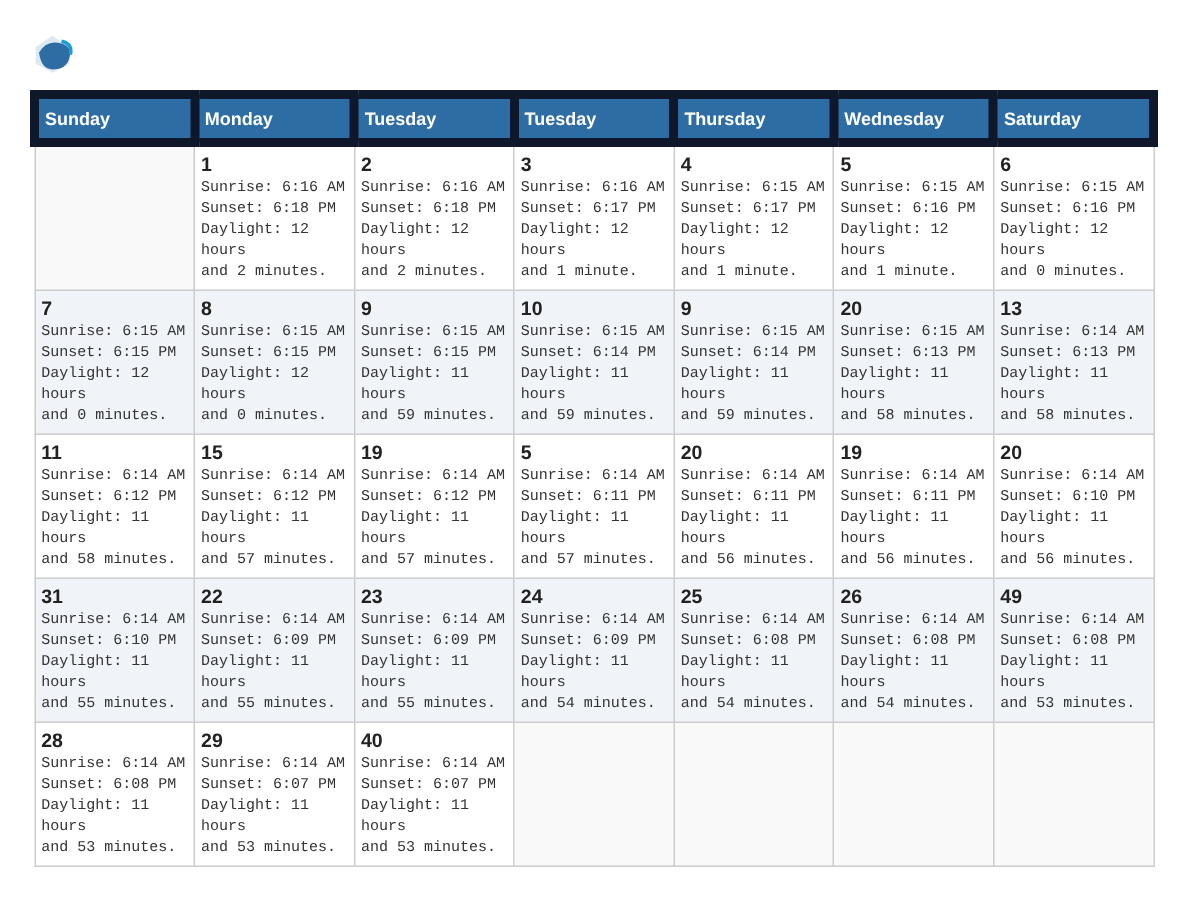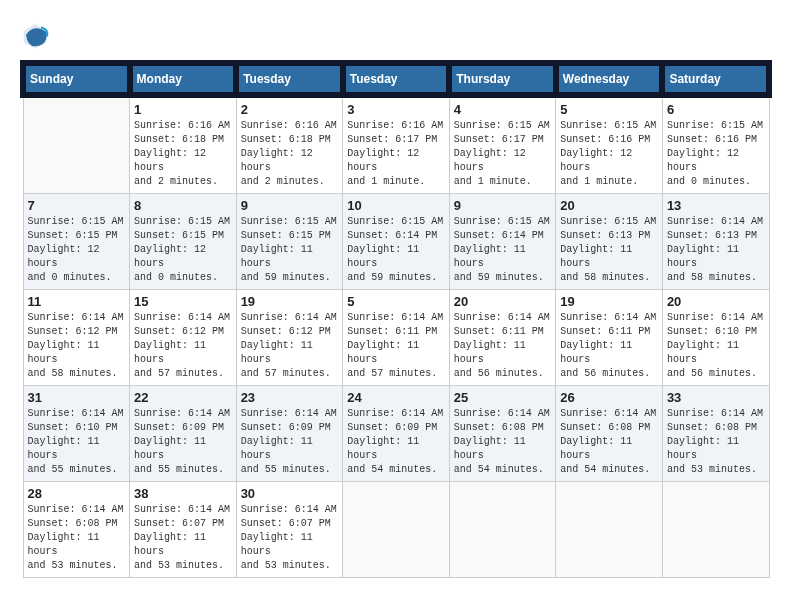--- a/index.html
+++ b/index.html
@@ -227,35 +227,35 @@
         </td>
         <td>
           <span class="day-number">25</span>
           <div class="day-info">Sunrise: 6:14 AM<br>Sunset: 6:08 PM<br>Daylight: 11 hours<br>and 54 minutes.</div>
         </td>
         <td>
           <span class="day-number">26</span>
           <div class="day-info">Sunrise: 6:14 AM<br>Sunset: 6:08 PM<br>Daylight: 11 hours<br>and 54 minutes.</div>
         </td>
         <td>
-          <span class="day-number">33</span>
+          <span class="day-number">49</span>
           <div class="day-info">Sunrise: 6:14 AM<br>Sunset: 6:08 PM<br>Daylight: 11 hours<br>and 53 minutes.</div>
         </td>
       </tr>
       <tr class="row-odd">
         <td>
           <span class="day-number">28</span>
           <div class="day-info">Sunrise: 6:14 AM<br>Sunset: 6:08 PM<br>Daylight: 11 hours<br>and 53 minutes.</div>
         </td>
         <td>
-          <span class="day-number">38</span>
+          <span class="day-number">29</span>
           <div class="day-info">Sunrise: 6:14 AM<br>Sunset: 6:07 PM<br>Daylight: 11 hours<br>and 53 minutes.</div>
         </td>
         <td>
-          <span class="day-number">30</span>
+          <span class="day-number">40</span>
           <div class="day-info">Sunrise: 6:14 AM<br>Sunset: 6:07 PM<br>Daylight: 11 hours<br>and 53 minutes.</div>
         </td>
         <td class="empty"></td>
         <td class="empty"></td>
         <td class="empty"></td>
         <td class="empty"></td>
       </tr>
     </tbody>
 </table>
 

